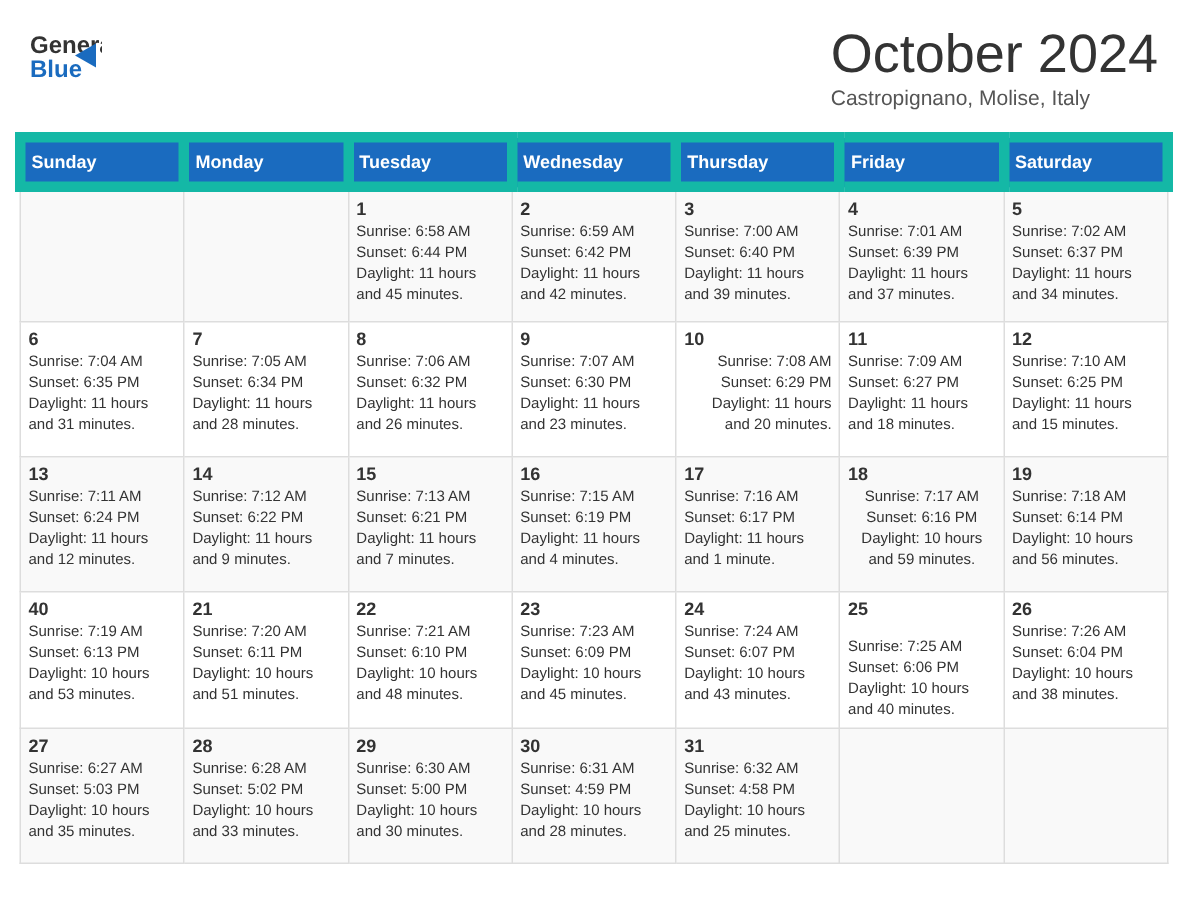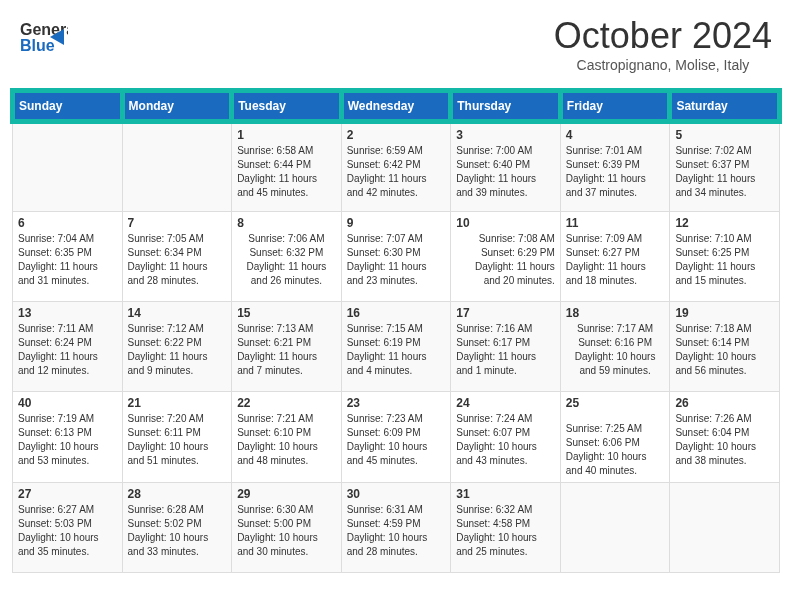--- a/index.html
+++ b/index.html
@@ -16,21 +16,21 @@
       align-items: flex-start;
       margin-bottom: 10px;
       padding: 5px 10px;
     }
     .logo {
       display: flex;
       align-items: center;
       gap: 2px;
     }
     .title-block {
-      text-align: center;
+      text-align: left;
     }
     .month-title {
       font-size: 36px;
       font-weight: normal;
       color: #333;
     }
     .subtitle {
       font-size: 14px;
       color: #555;
     }
@@ -39,21 +39,21 @@
       border-collapse: collapse;
       table-layout: fixed;
     }
     thead tr th {
       background-color: #1a6bbf;
       color: white;
       font-size: 12px;
       font-weight: bold;
       padding: 6px 4px;
       text-align: left;
-      border: 5px solid #14b8a6;
+      border: 7px solid #14b8a6;
     }
     tbody tr td {
       vertical-align: top;
       padding: 4px 5px;
       font-size: 10px;
       color: #333;
       border: 1px solid #ddd;
       min-height: 80px;
       height: 90px;
     }
@@ -148,21 +148,21 @@
 Daylight: 11 hours and 31 minutes.</div>
         </td>
         <td>
           <span class="day-num">7</span>
           <div class="cell-text" style="white-space: pre-line;">Sunrise: 7:05 AM
 Sunset: 6:34 PM
 Daylight: 11 hours and 28 minutes.</div>
         </td>
         <td>
           <span class="day-num">8</span>
-          <div class="cell-text" style="white-space: pre-line; text-align: center;">Sunrise: 7:06 AM
+          <div class="cell-text" style="white-space: pre-line;">Sunrise: 7:06 AM
 Sunset: 6:32 PM
 Daylight: 11 hours and 26 minutes.</div>
         </td>
         <td>
           <span class="day-num">9</span>
           <div class="cell-text" style="white-space: pre-line;">Sunrise: 7:07 AM
 Sunset: 6:30 PM
 Daylight: 11 hours and 23 minutes.</div>
         </td>
         <td>

